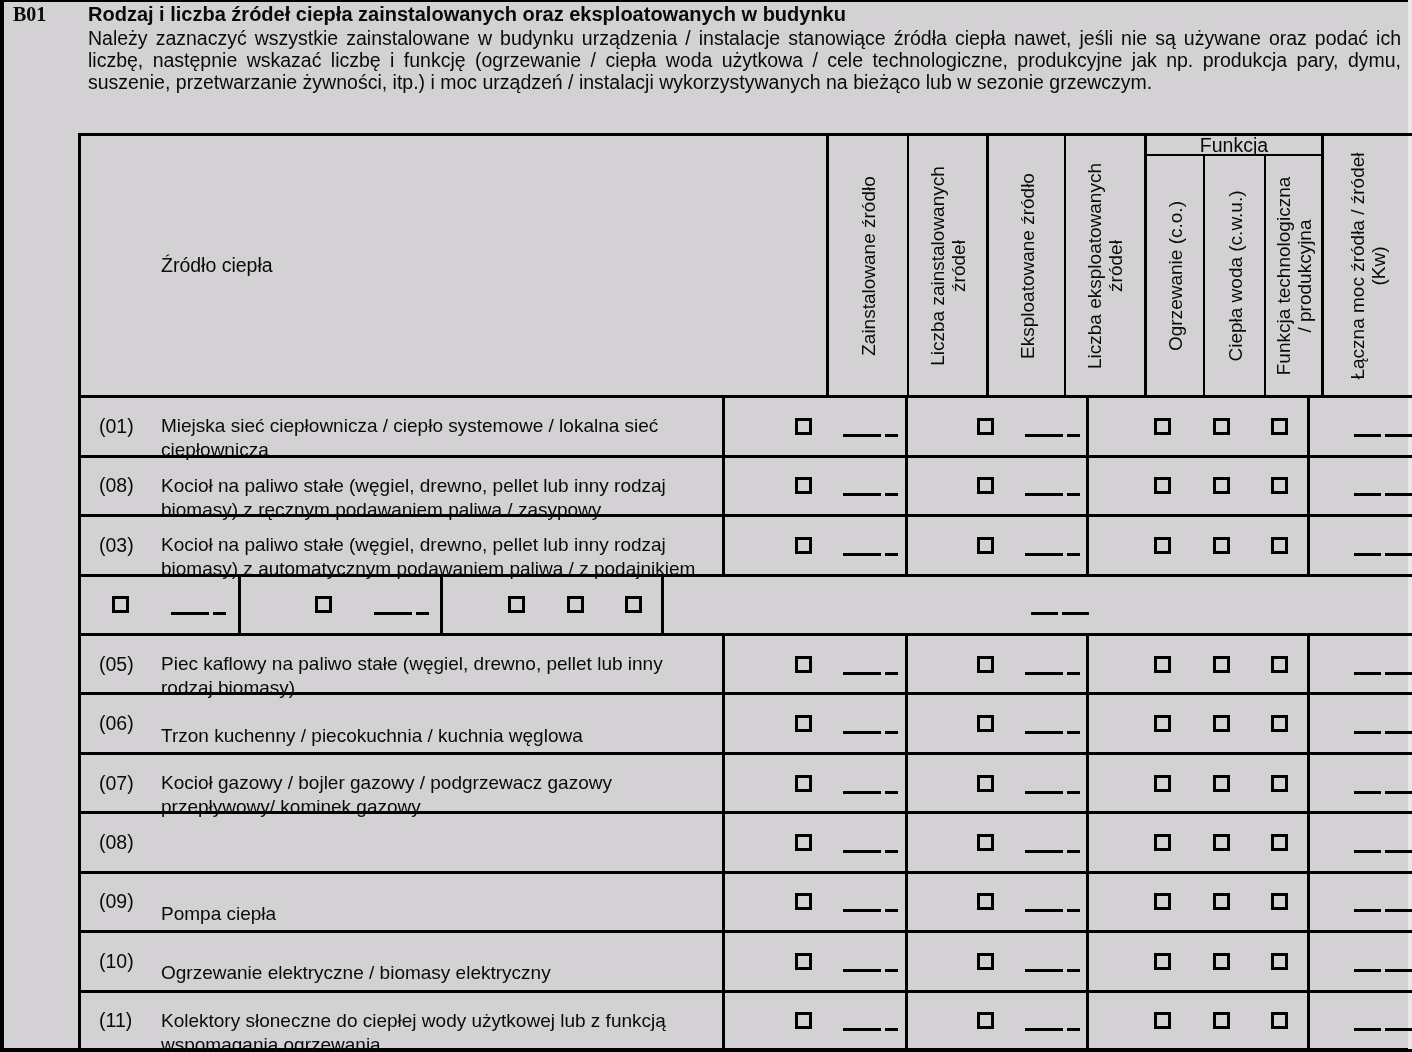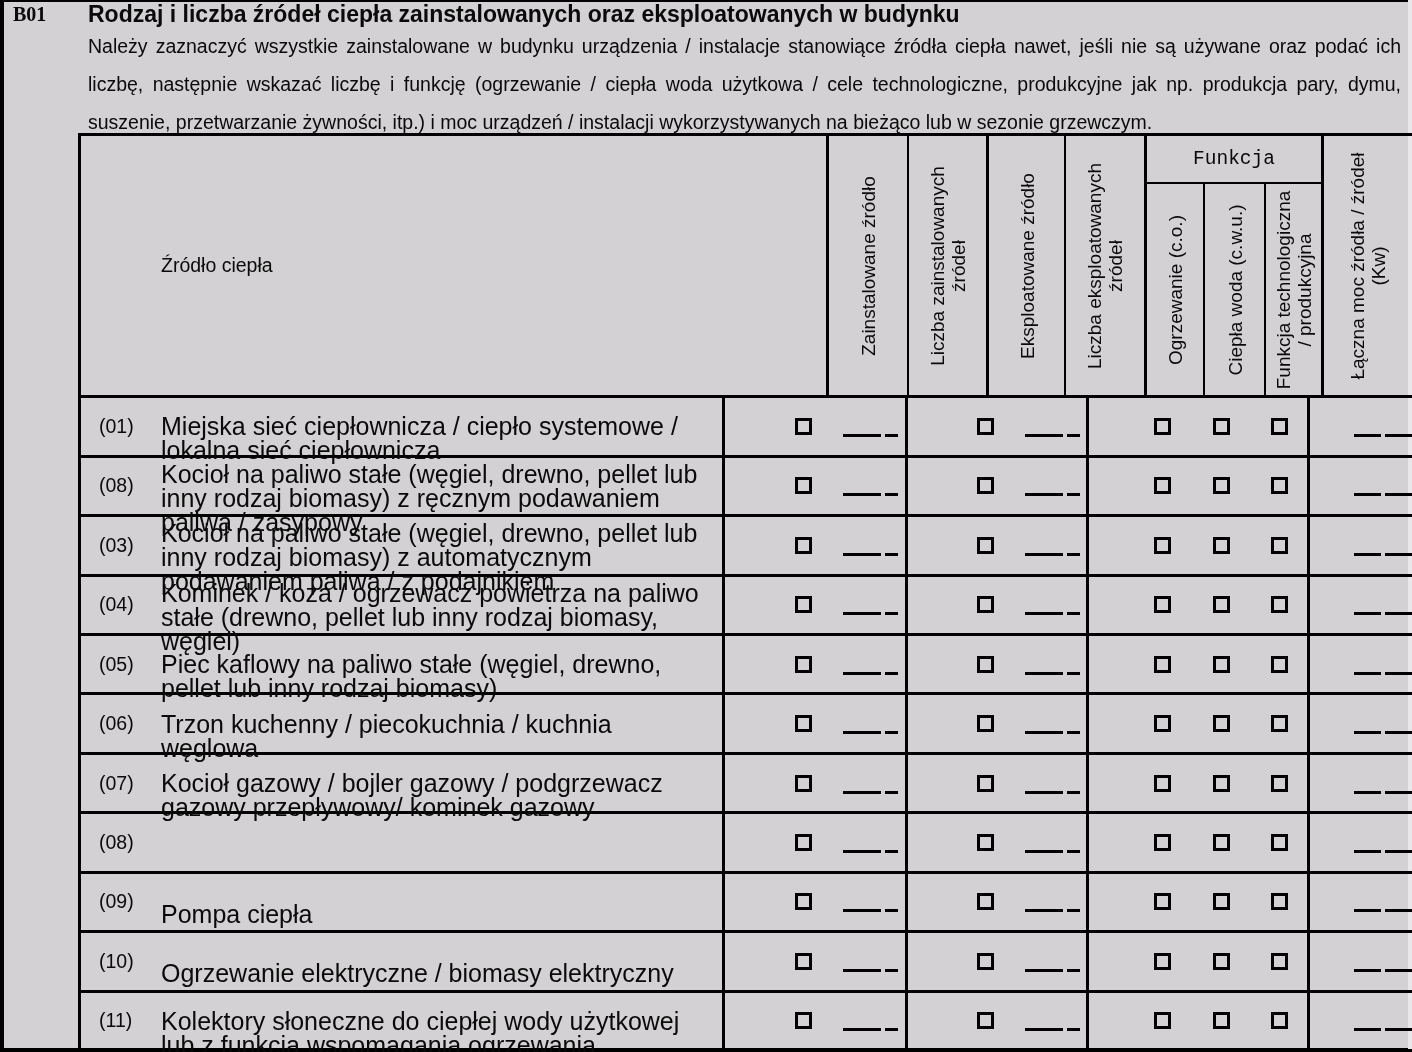--- a/index.html
+++ b/index.html
@@ -8,53 +8,53 @@
     background:#d3d1d3;color:#0a0a0a;
     font-family:"Liberation Sans", sans-serif;
   }
   .edge-left{position:absolute;left:0;top:0;width:4px;height:1052px;background:#000;}
   .edge-top{position:absolute;left:0;top:0;width:1412px;height:2px;background:#000;}
   .edge-bottom{position:absolute;left:0;bottom:0;width:1412px;height:4px;background:#000;}
   .edge-right{position:absolute;right:0;top:0;width:4px;height:1052px;background:#e9e7e9;}
 
   .section-id{position:absolute;left:13px;top:1px;font-size:20px;font-weight:bold;line-height:26px;font-family:Liberation Serif, serif;}
   .hdr{position:absolute;left:88px;top:1px;width:1313px;}
-  .hdr .title{font-size:23px;font-weight:bold;line-height:26px;}
-  .hdr .desc{font-size:19.5px;line-height:38px;text-align:justify;}
+  .hdr .title{font-size:20px;font-weight:bold;line-height:26px;}
+  .hdr .desc{font-size:19.5px;line-height:22px;text-align:justify;}
 
   .tbl{position:absolute;left:78px;top:133px;width:1334px;height:919px;
     border-left:3px solid #000;border-top:3px solid #000;box-sizing:border-box;
     display:flex;flex-direction:column;}
   .thead{display:flex;height:265px;border-bottom:3px solid #000;box-sizing:border-box;}
   .thead > div{box-sizing:border-box;position:relative;}
   .th-src{width:748px;border-right:3px solid #000;display:flex;align-items:center;
     padding-left:80px;font-size:19.5px;}
   .th-c1{width:80px;border-right:2px solid #000;}
   .th-c2{width:80px;border-right:3px solid #000;}
   .th-c3{width:77px;border-right:2px solid #000;}
   .th-c4{width:81px;border-right:3px solid #000;}
   .th-fg{width:177px;border-right:3px solid #000;display:flex;flex-direction:column;}
-  .fg-title{height:48px;border-bottom:2px solid #000;display:flex;align-items:center;
-    justify-content:center;font-size:19.5px;box-sizing:border-box;font-family:Liberation Mono, monospace;}
+  .fg-title{height:20px;border-bottom:2px solid #000;display:flex;align-items:center;
+    justify-content:center;font-size:19.5px;box-sizing:border-box;}
   .fg-cols{flex:1;display:flex;}
   .fg-cols > div{box-sizing:border-box;position:relative;}
   .th-f1{width:58px;border-right:2px solid #000;}
   .th-f2{width:61px;border-right:2px solid #000;}
   .th-f3{width:55px;}
   .th-pw{flex:1;}
   .vtext{position:absolute;left:50%;top:50%;
     transform:translate(-50%,-50%) rotate(-90deg);
     white-space:pre-line;text-align:center;font-size:19px;line-height:21px;width:250px;}
   .vtext.sub{width:215px;}
 
   .trow{display:flex;height:59.45px;border-bottom:3px solid #000;box-sizing:border-box;gap:44px;}
   .trow > div{box-sizing:border-box;}
   .rc-label{width:744px;border-right:3px solid #000;display:flex;align-items:center;}
   .row-no{width:62px;padding-left:18px;font-size:19.5px;flex:none;}
-  .row-label{flex:1;padding-right:20px;font-size:25px;line-height:24px;margin-top:24px;}
+  .row-label{flex:1;padding-right:20px;font-size:19px;line-height:24px;margin-top:24px;}
   .rc-pair1{width:160px;border-right:3px solid #000;display:flex;}
   .rc-pair2{width:158px;border-right:3px solid #000;display:flex;}
   .half{width:50%;display:flex;align-items:center;justify-content:center;}
   .rc-funk{width:177px;border-right:3px solid #000;display:flex;}
   .fcell1{width:58px;display:flex;align-items:center;justify-content:center;}
   .fcell2{width:61px;display:flex;align-items:center;justify-content:center;}
   .fcell3{width:55px;display:flex;align-items:center;justify-content:center;}
   .rc-power{flex:1;display:flex;align-items:center;justify-content:center;}
 
   .cb{width:17px;height:17px;border:3px solid #000;box-sizing:border-box;display:block;background:transparent;}
@@ -247,24 +247,20 @@
     </div>
     <div class="rc-power">
       <span class="fill-line eq">
             <i class="s1"></i>
             <i class="s2"></i>
           </span>
     </div>
   </div>
 
   <div class="trow">
-    <div class="rc-label">
-      <span class="row-no">(04)</span>
-      <span class="row-label">Kominek / koza / ogrzewacz powietrza na paliwo stałe (drewno, pellet lub inny rodzaj biomasy, węgiel)</span>
-    </div>
     <div class="rc-pair1">
       <span class="half">
             <span class="cb"></span>
           </span>
       <span class="half">
             <span class="fill-line">
               <i class="s1"></i>
               <i class="s2"></i>
             </span>
           </span>

